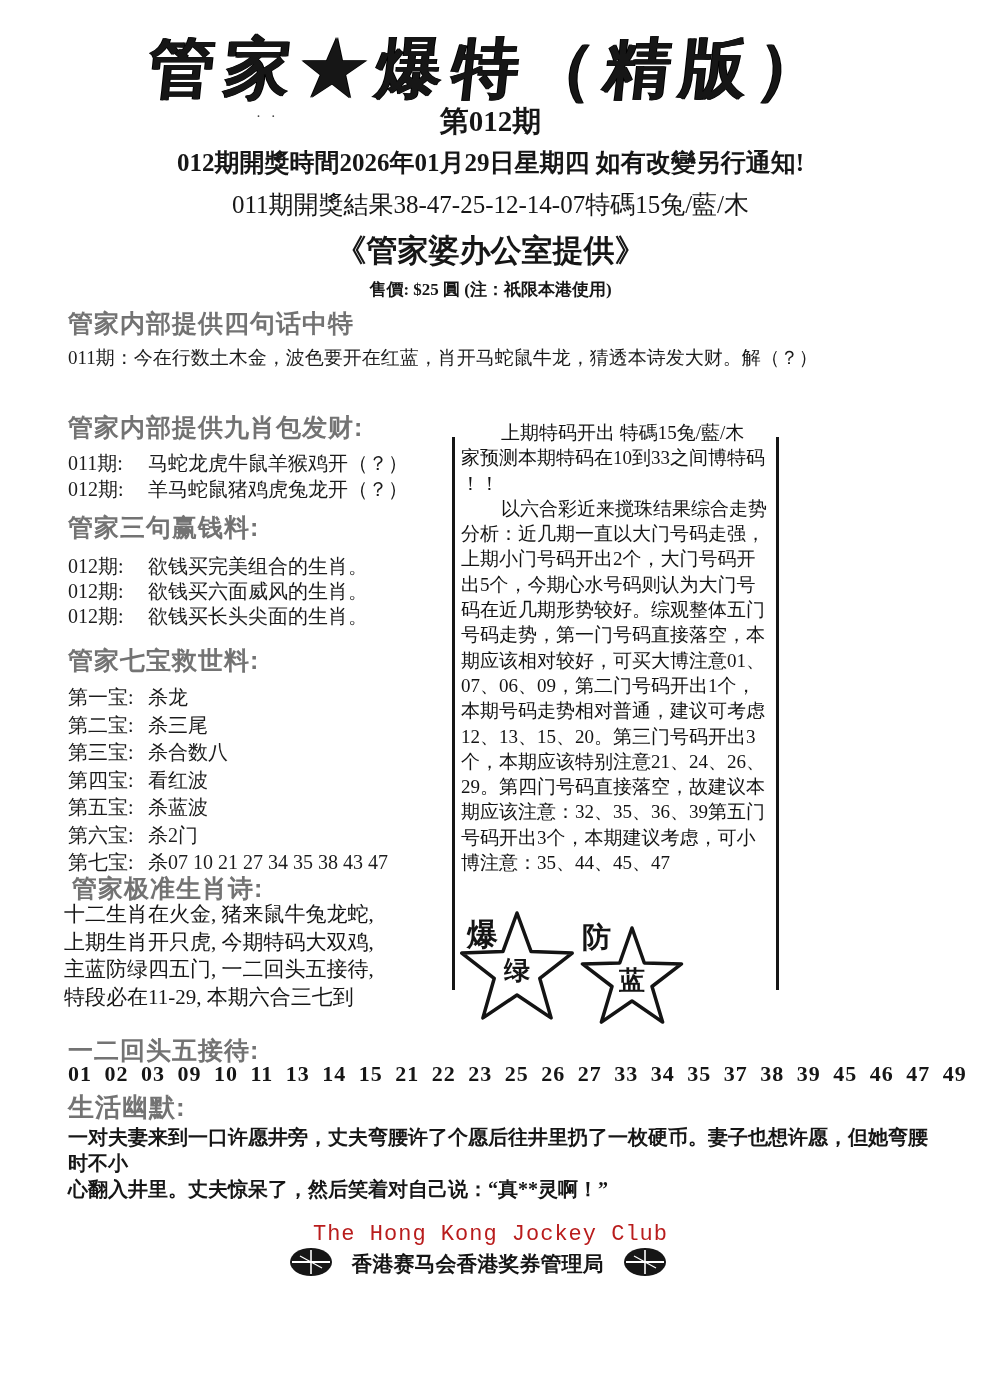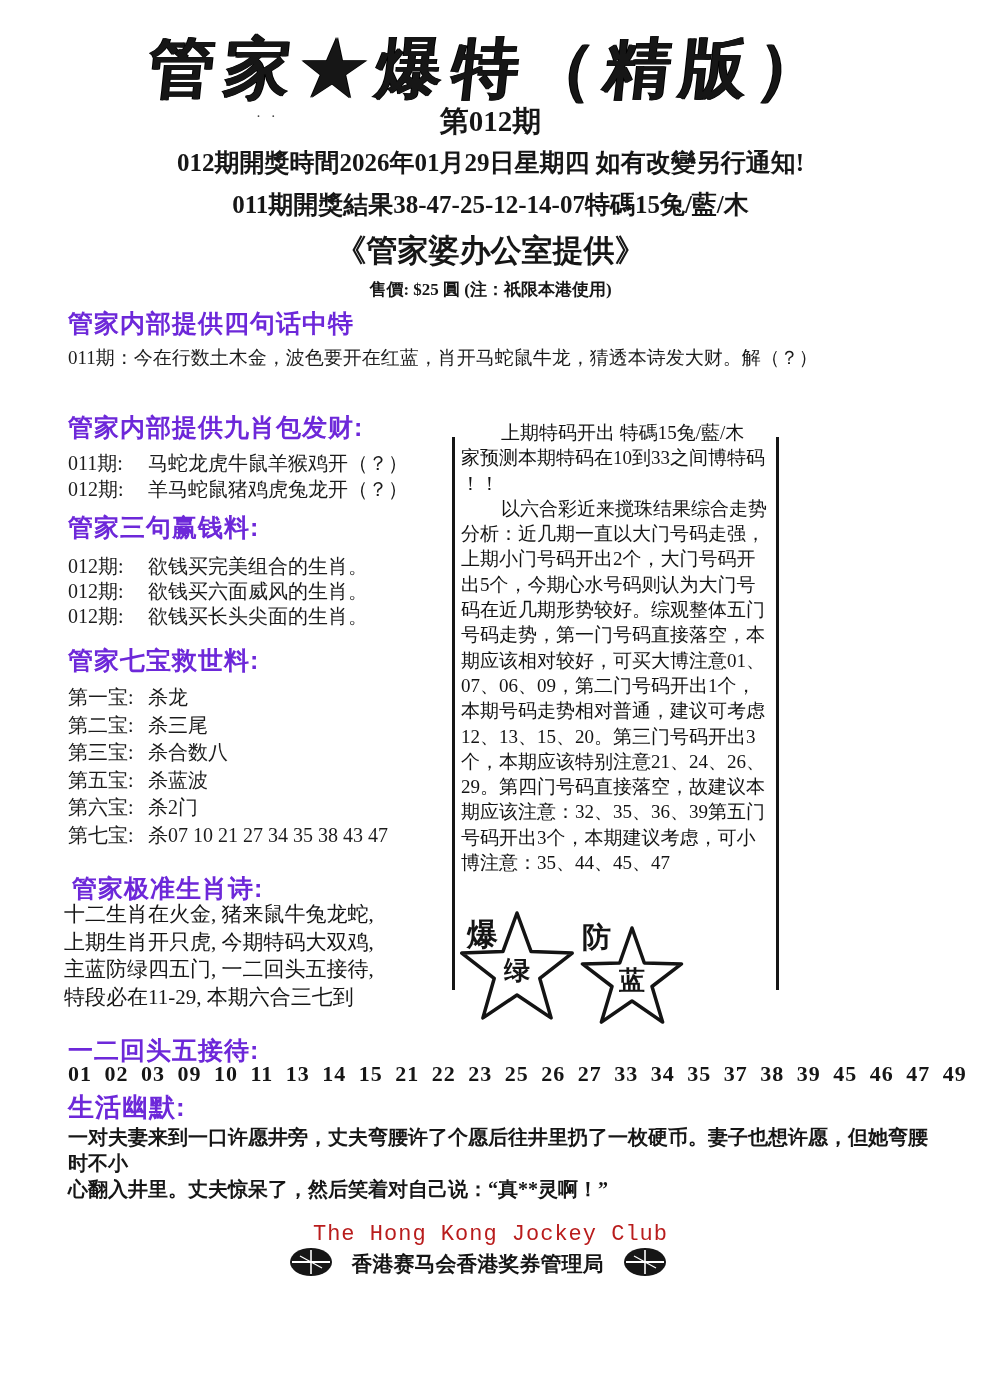--- a/index.html
+++ b/index.html
@@ -8,26 +8,26 @@
   .abs{position:absolute;}
   .ctr{left:0;width:981px;text-align:center;}
   .mono{font-family:"Liberation Mono","DejaVu Sans Mono",monospace;}
 
   .main-title{top:24px;font-size:66px;font-weight:900;letter-spacing:10px;
               transform:skewX(-6deg);font-family:"Liberation Serif","DejaVu Serif",serif;
               text-shadow:1px 0 0 #000, -1px 0 0 #000;}
   .artifact-dots{left:256px;top:108px;font-size:15px;letter-spacing:3px;color:#444;}
   .issue{top:102px;font-size:29px;font-weight:bold;}
   .drawline{top:146px;font-size:25px;font-weight:bold;}
-  .resultline{top:188px;font-size:25px;font-weight:bold;}
+  .resultline{top:188px;font-size:25px;font-weight:normal;}
   .provider{top:230px;font-size:31px;font-weight:bold;}
   .price{top:278px;font-size:17px;font-weight:bold;}
 
   .h{font-size:25px;font-weight:bold;font-family:"Liberation Sans","DejaVu Sans",sans-serif;
-     letter-spacing:1px;color:#6d28d9;}
+     letter-spacing:1px;color:#737373;}
   .bodyln{font-size:19px;line-height:26px;color:#1c1c1c;}
   .row{font-size:20px;color:#1c1c1c;}
   .row .lbl{display:inline-block;width:80px;}
 
   .sec1-lines{left:68px;top:345px;}
   .sec2-rows{left:68px;top:450px;line-height:26px;}
   .sec3-rows{left:68px;top:554px;line-height:25px;}
   .sec4-rows{left:68px;top:684px;line-height:27.5px;}
   .verse{left:64px;top:901px;font-size:21px;line-height:27.5px;font-weight:500;}
 
@@ -72,20 +72,21 @@
     <div class="row"><span class="lbl">012期:</span><span>欲钱买完美组合的生肖。</span></div>
     <div class="row"><span class="lbl">012期:</span><span>欲钱买六面威风的生肖。</span></div>
     <div class="row"><span class="lbl">012期:</span><span>欲钱买长头尖面的生肖。</span></div>
   </div>
 
   <div class="abs h" style="left:68px;top:644px;">管家七宝救世料:</div>
   <div class="abs sec4-rows">
     <div class="row"><span class="lbl">第一宝:</span><span>杀龙</span></div>
     <div class="row"><span class="lbl">第二宝:</span><span>杀三尾</span></div>
     <div class="row"><span class="lbl">第三宝:</span><span>杀合数八</span></div>
+    <div class="row"><span class="lbl">第四宝:</span><span>看红波</span></div>
     <div class="row"><span class="lbl">第五宝:</span><span>杀蓝波</span></div>
     <div class="row"><span class="lbl">第六宝:</span><span>杀2门</span></div>
     <div class="row"><span class="lbl">第七宝:</span><span>杀07 10 21 27 34 35 38 43 47</span></div>
   </div>
 
   <div class="abs h" style="left:72px;top:872px;">管家极准生肖诗:</div>
   <div class="abs verse">
     <div>十二生肖在火金, 猪来鼠牛兔龙蛇,</div>
     <div>上期生肖开只虎, 今期特码大双鸡,</div>
     <div>主蓝防绿四五门, 一二回头五接待,</div>

